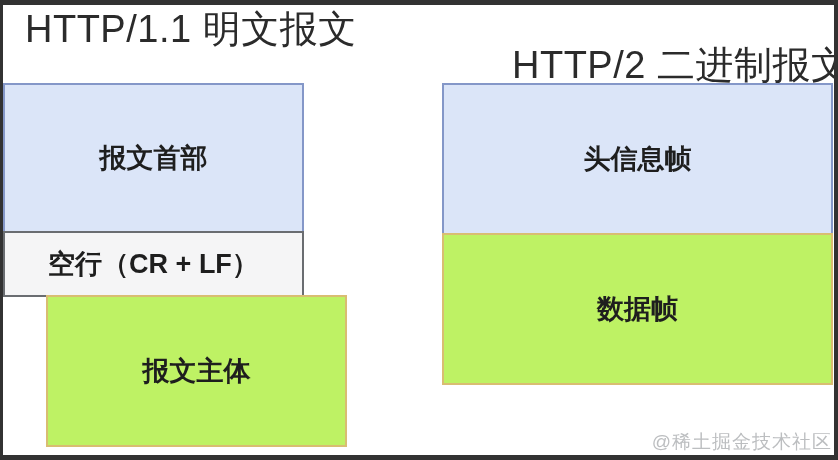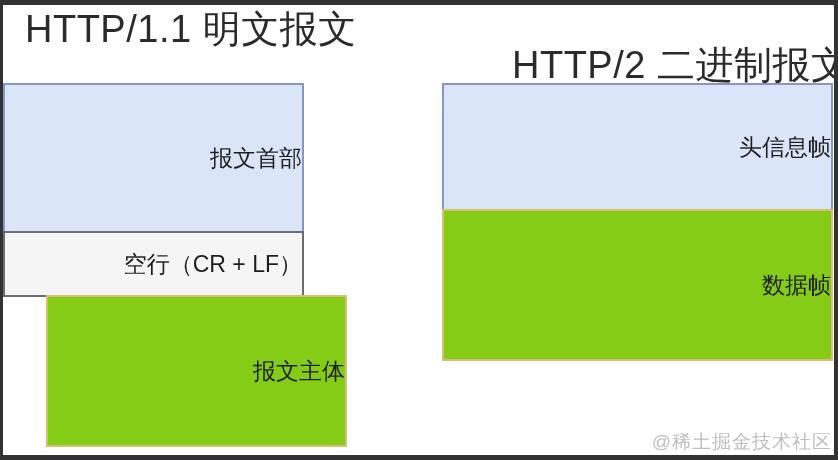--- a/index.html
+++ b/index.html
@@ -41,38 +41,39 @@
   }
   .stack-left  { left: 0px;   width: 301px; }
   .stack-right { left: 439px; width: 391px; }
 
   .box {
     box-sizing: border-box;
     width: 100%;
     border: 2px solid #999;
     display: flex;
     flex-direction: column;
-    align-items: flex-end;
+    align-items: center;
     justify-content: center;
     text-align: center;
-    font-size: 23px;
+    font-size: 27px;
     line-height: 36px;
     color: #1e1e1e;
+    font-weight: bold;
   }
   .box + .box { margin-top: -2px; }
 
   .box-l1 { height: 150px; }
   .box-l2 { height: 66px;  }
   .box-l3 { height: 152px; margin-left: 43px; }
-  .box-r1 { height: 128px; }
+  .box-r1 { height: 152px; }
   .box-r2 { height: 152px; }
 
   .box-blue   { background: #dbe5f8; border-color: #8497c8; }
   .box-gray   { background: #f5f5f6; border-color: #6a6d71; }
-  .box-yellow { background: #84cc16; border-color: #d9bd72; }
+  .box-yellow { background: #bef264; border-color: #d9bd72; }
 
   .watermark {
     position: absolute;
     right: 2px;
     top: 426px;
     font-size: 19px;
     line-height: 22px;
     color: #bcbec0;
     letter-spacing: 1px;
     white-space: nowrap;

